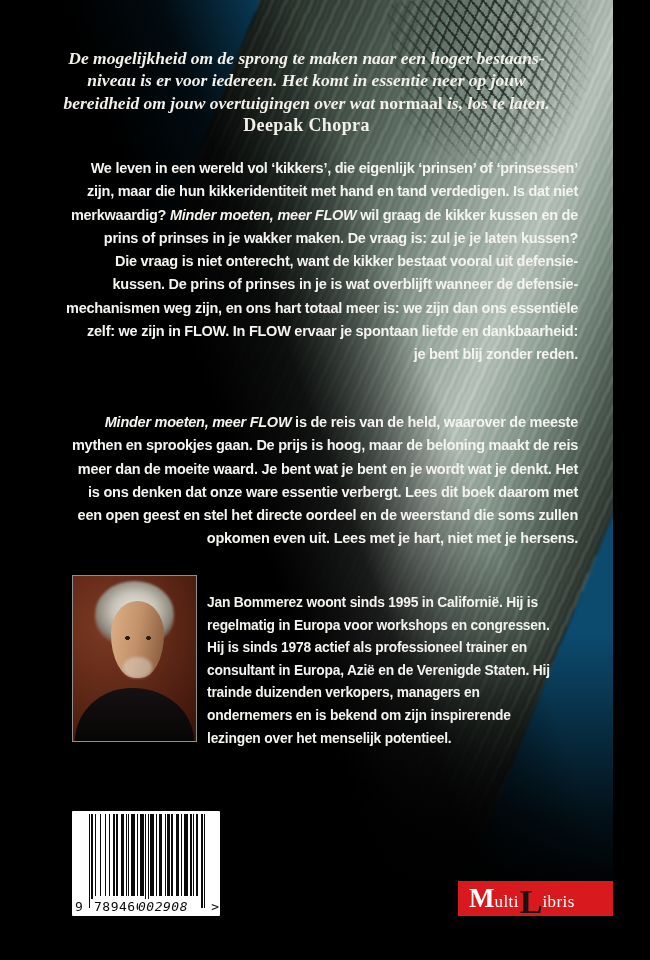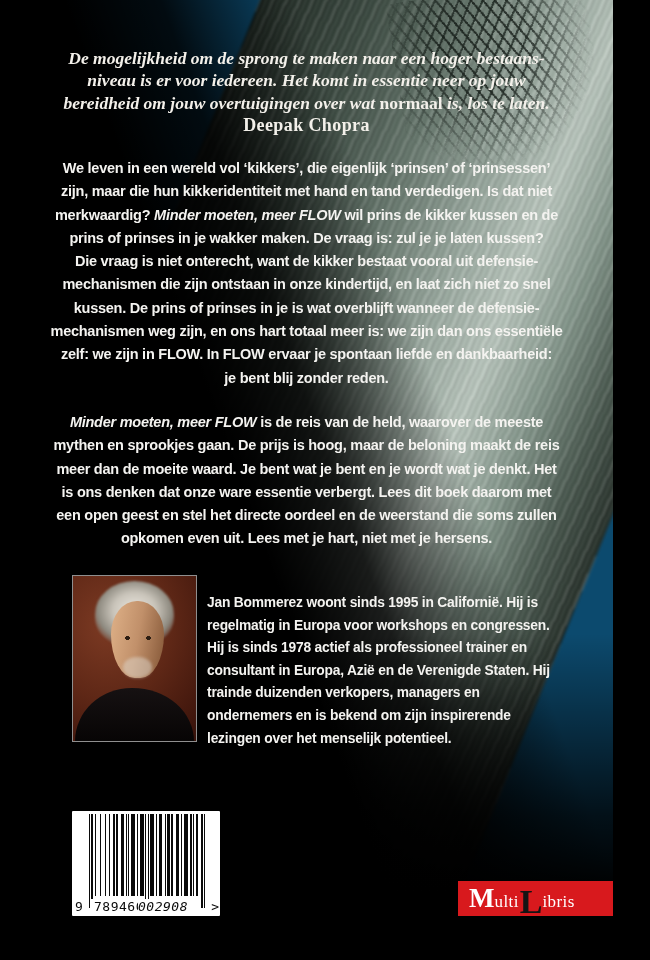--- a/index.html
+++ b/index.html
@@ -40,21 +40,21 @@
   }
   
   .quote{
     position:absolute;top:47px;left:20px;right:20px;z-index:2;text-align:center;
     font-family:"Liberation Serif",serif;font-style:italic;font-weight:700;
     font-size:17.5px;line-height:22.4px;color:#f3f0ea;
   }
   .quote .roman{font-style:normal;}
   .quote .attribution{font-style:normal;font-size:18px;letter-spacing:.4px;}
   .para{
-    position:absolute;left:35px;right:35px;z-index:2;text-align:center;
+    position:absolute;left:35px;right:35px;z-index:2;text-align:right;
     font-weight:700;font-size:14.5px;line-height:23.3px;letter-spacing:-.25px;
     color:#f4f3f0;
   }
   .para em{font-style:italic;}
   .para1{top:157px;}
   .para2{top:411px;}
   
   .photo{
     position:absolute;left:72px;top:575px;width:125px;height:167px;z-index:2;
     border:1px solid #8f8f8f;box-sizing:border-box;overflow:hidden;background:#3c140b;
@@ -120,24 +120,23 @@
   <section class="quote">
     <div>De mogelijkheid om de sprong te maken naar een hoger bestaans-</div>
     <div>niveau is er voor iedereen. Het komt in essentie neer op jouw</div>
     <div><span>bereidheid om jouw overtuigingen over wat </span><span class="roman">normaal</span><span> is, los te laten.</span></div>
     <div class="attribution">Deepak Chopra</div>
   </section>
 
   <section class="para para1">
     <div>We leven in een wereld vol ‘kikkers’, die eigenlijk ‘prinsen’ of ‘prinsessen’</div>
     <div>zijn, maar die hun kikkeridentiteit met hand en tand verdedigen. Is dat niet</div>
-    <div><span>merkwaardig? </span><em>Minder moeten, meer FLOW</em><span> wil prins de kikker kussen en de</span></div>
+    <div><span>merkwaardig? </span><em>Minder moeten, meer FLOW</em><span> wil graag de kikker kussen en de</span></div>
     <div>prins of prinses in je wakker maken. De vraag is: zul je je laten kussen?</div>
     <div>Die vraag is niet onterecht, want de kikker bestaat vooral uit defensie-</div>
-    <div>mechanismen die zijn ontstaan in onze kindertijd, en laat zich niet zo snel</div>
     <div>kussen. De prins of prinses in je is wat overblijft wanneer de defensie-</div>
     <div>mechanismen weg zijn, en ons hart totaal meer is: we zijn dan ons essentiële</div>
     <div>zelf: we zijn in FLOW. In FLOW ervaar je spontaan liefde en dankbaarheid:</div>
     <div>je bent blij zonder reden.</div>
   </section>
 
   <section class="para para2">
     <div><em>Minder moeten, meer FLOW</em><span> is de reis van de held, waarover de meeste</span></div>
     <div>mythen en sprookjes gaan. De prijs is hoog, maar de beloning maakt de reis</div>
     <div>meer dan de moeite waard. Je bent wat je bent en je wordt wat je denkt. Het</div>

